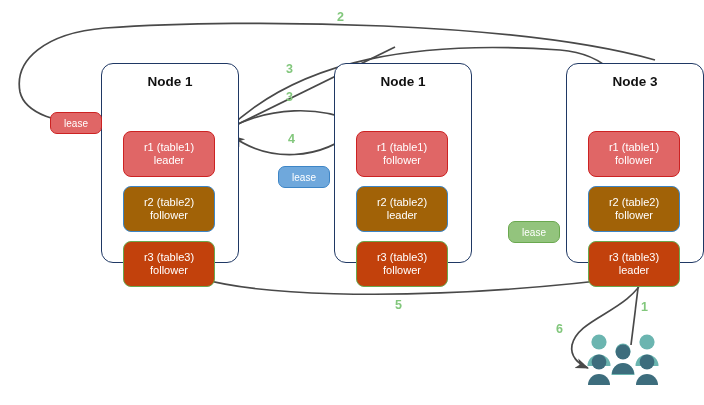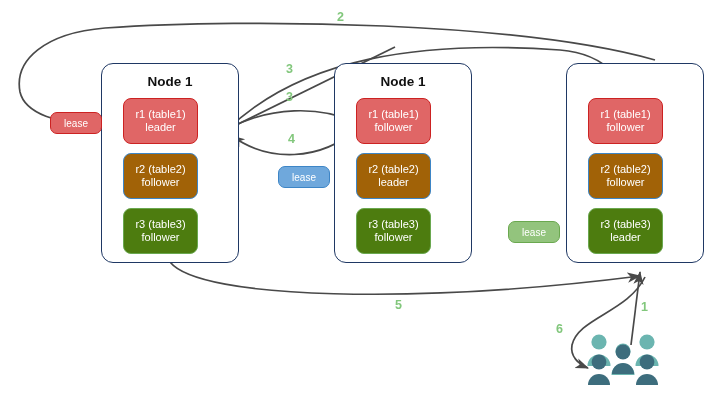--- a/index.html
+++ b/index.html
@@ -14,31 +14,32 @@
     background:#ffffff;
     box-sizing:border-box;
   }
   .node-title{
     position:absolute;left:0;right:0;top:10px;
     text-align:center;
     font-size:13.5px;font-weight:bold;color:#111111;
     font-family:"Liberation Sans",sans-serif;
   }
   .replica{
-    position:absolute;left:21px;width:75px;height:46px;
+    position:absolute;left:21px;width:92px;height:46px;
     border-radius:8px;
     box-sizing:border-box;
     display:flex;flex-direction:column;align-items:center;justify-content:center;
     color:#ffffff;font-size:11px;line-height:13.5px;text-align:center;
     font-family:"Liberation Sans",sans-serif;
+    margin-top:33px;
   }
   .replica .l1,.replica .l2{display:block;}
   .rep-red{background:#E06666;border:1.5px solid #CC2222;}
   .rep-blue{background:#a16207;border:1.5px solid #3D85C6;}
-  .rep-green{background:#4d7c0f;border:1.5px solid #6AA84F;}
+  .rep-green{background:#c2410c;border:1.5px solid #6AA84F;}
 
   .lease{
     position:absolute;
     border-radius:7px;
     box-sizing:border-box;
     display:flex;align-items:center;justify-content:center;
     color:#ffffff;font-size:10px;
     font-family:"Liberation Sans",sans-serif;
     height:22px;
   }
@@ -112,20 +113,21 @@
       <span class="l1">r2 (table2)</span>
       <span class="l2">leader</span>
     </div>
     <div class="replica rep-green" style="top:144px;">
       <span class="l1">r3 (table3)</span>
       <span class="l2">follower</span>
     </div>
   </div>
 
   <div class="node-box" style="left:566px;top:63px;width:138px;height:200px;">
+    <div class="node-title">Node 3</div>
     <div class="replica rep-red" style="top:34px;">
       <span class="l1">r1 (table1)</span>
       <span class="l2">follower</span>
     </div>
     <div class="replica rep-blue" style="top:89px;">
       <span class="l1">r2 (table2)</span>
       <span class="l2">follower</span>
     </div>
     <div class="replica rep-green" style="top:144px;">
       <span class="l1">r3 (table3)</span>

